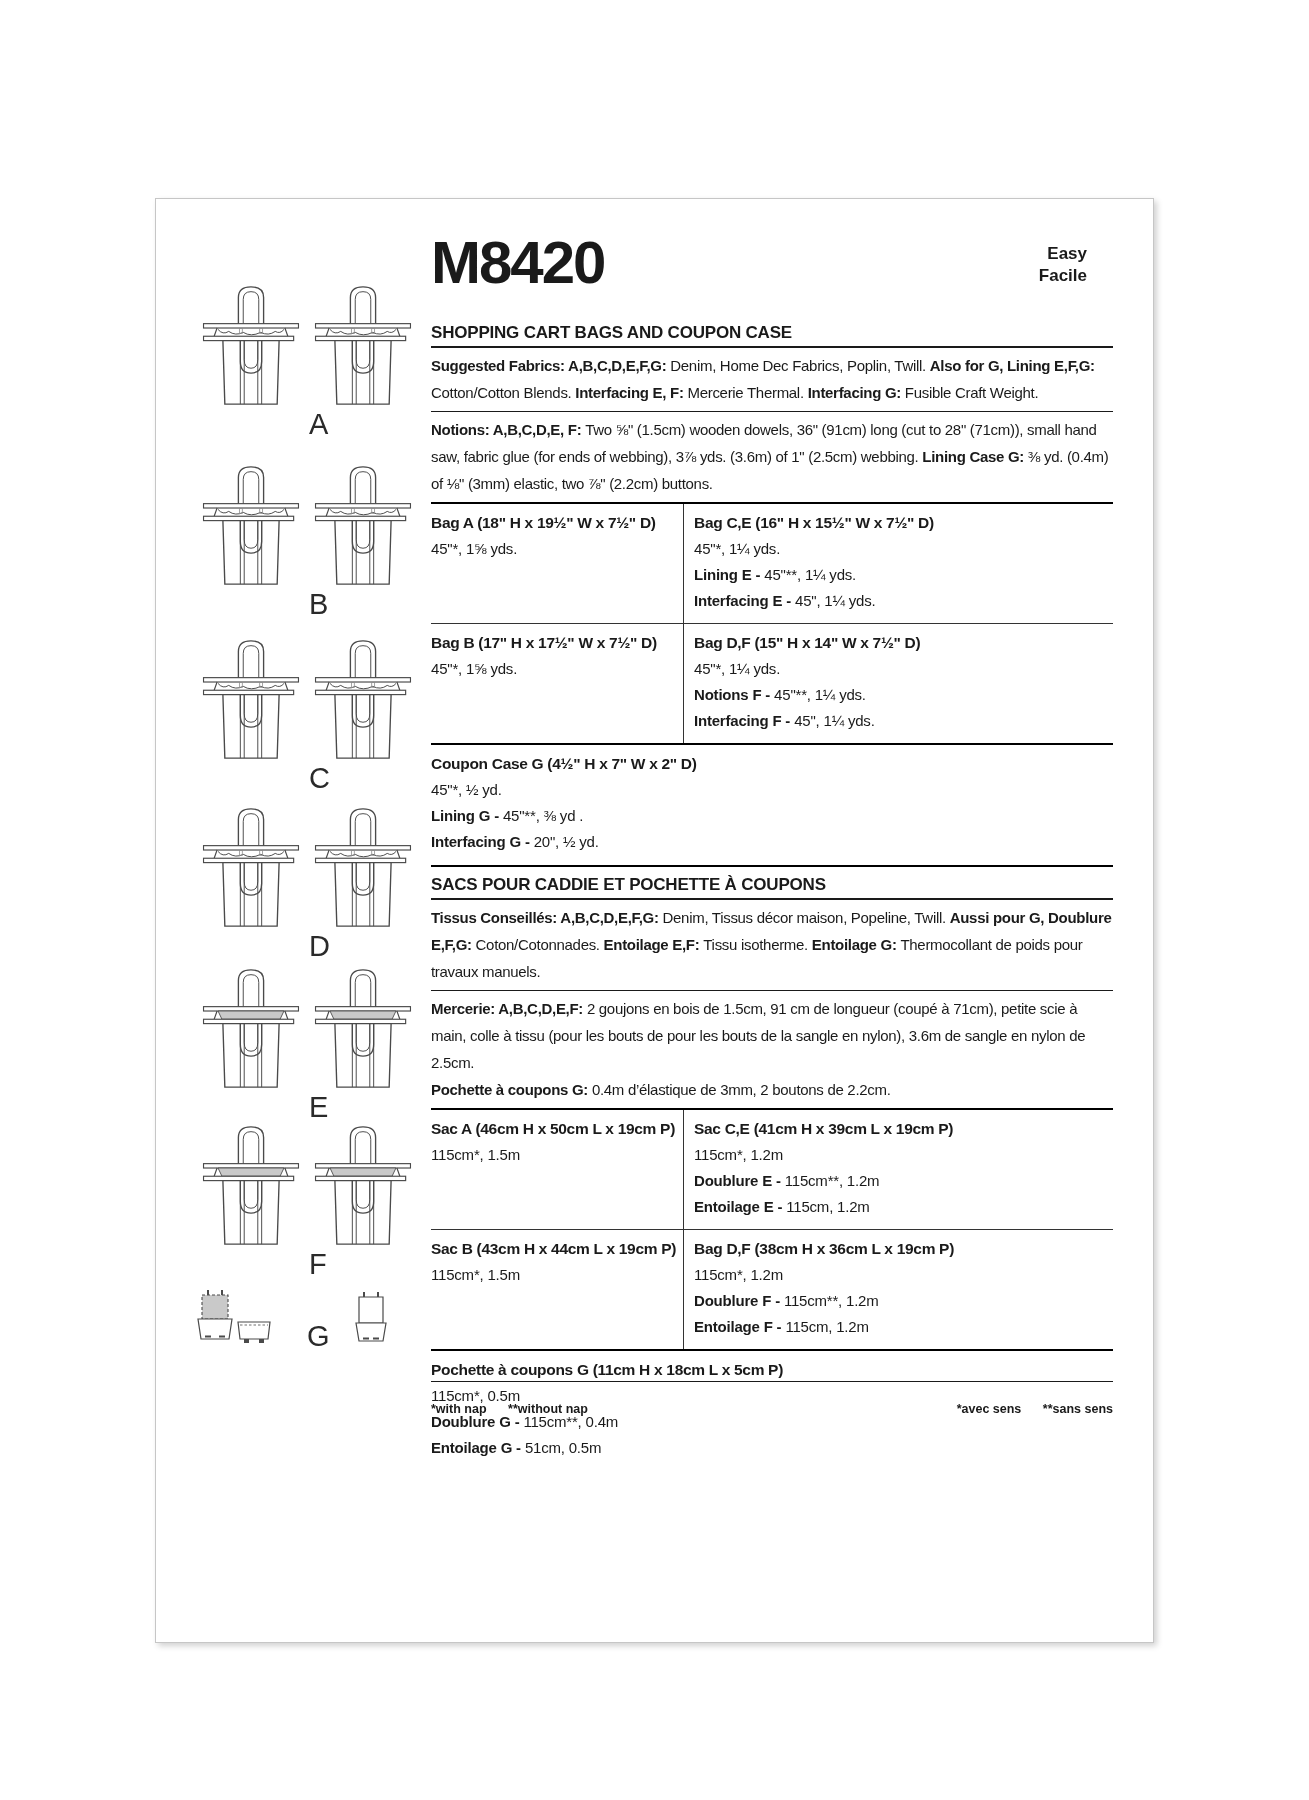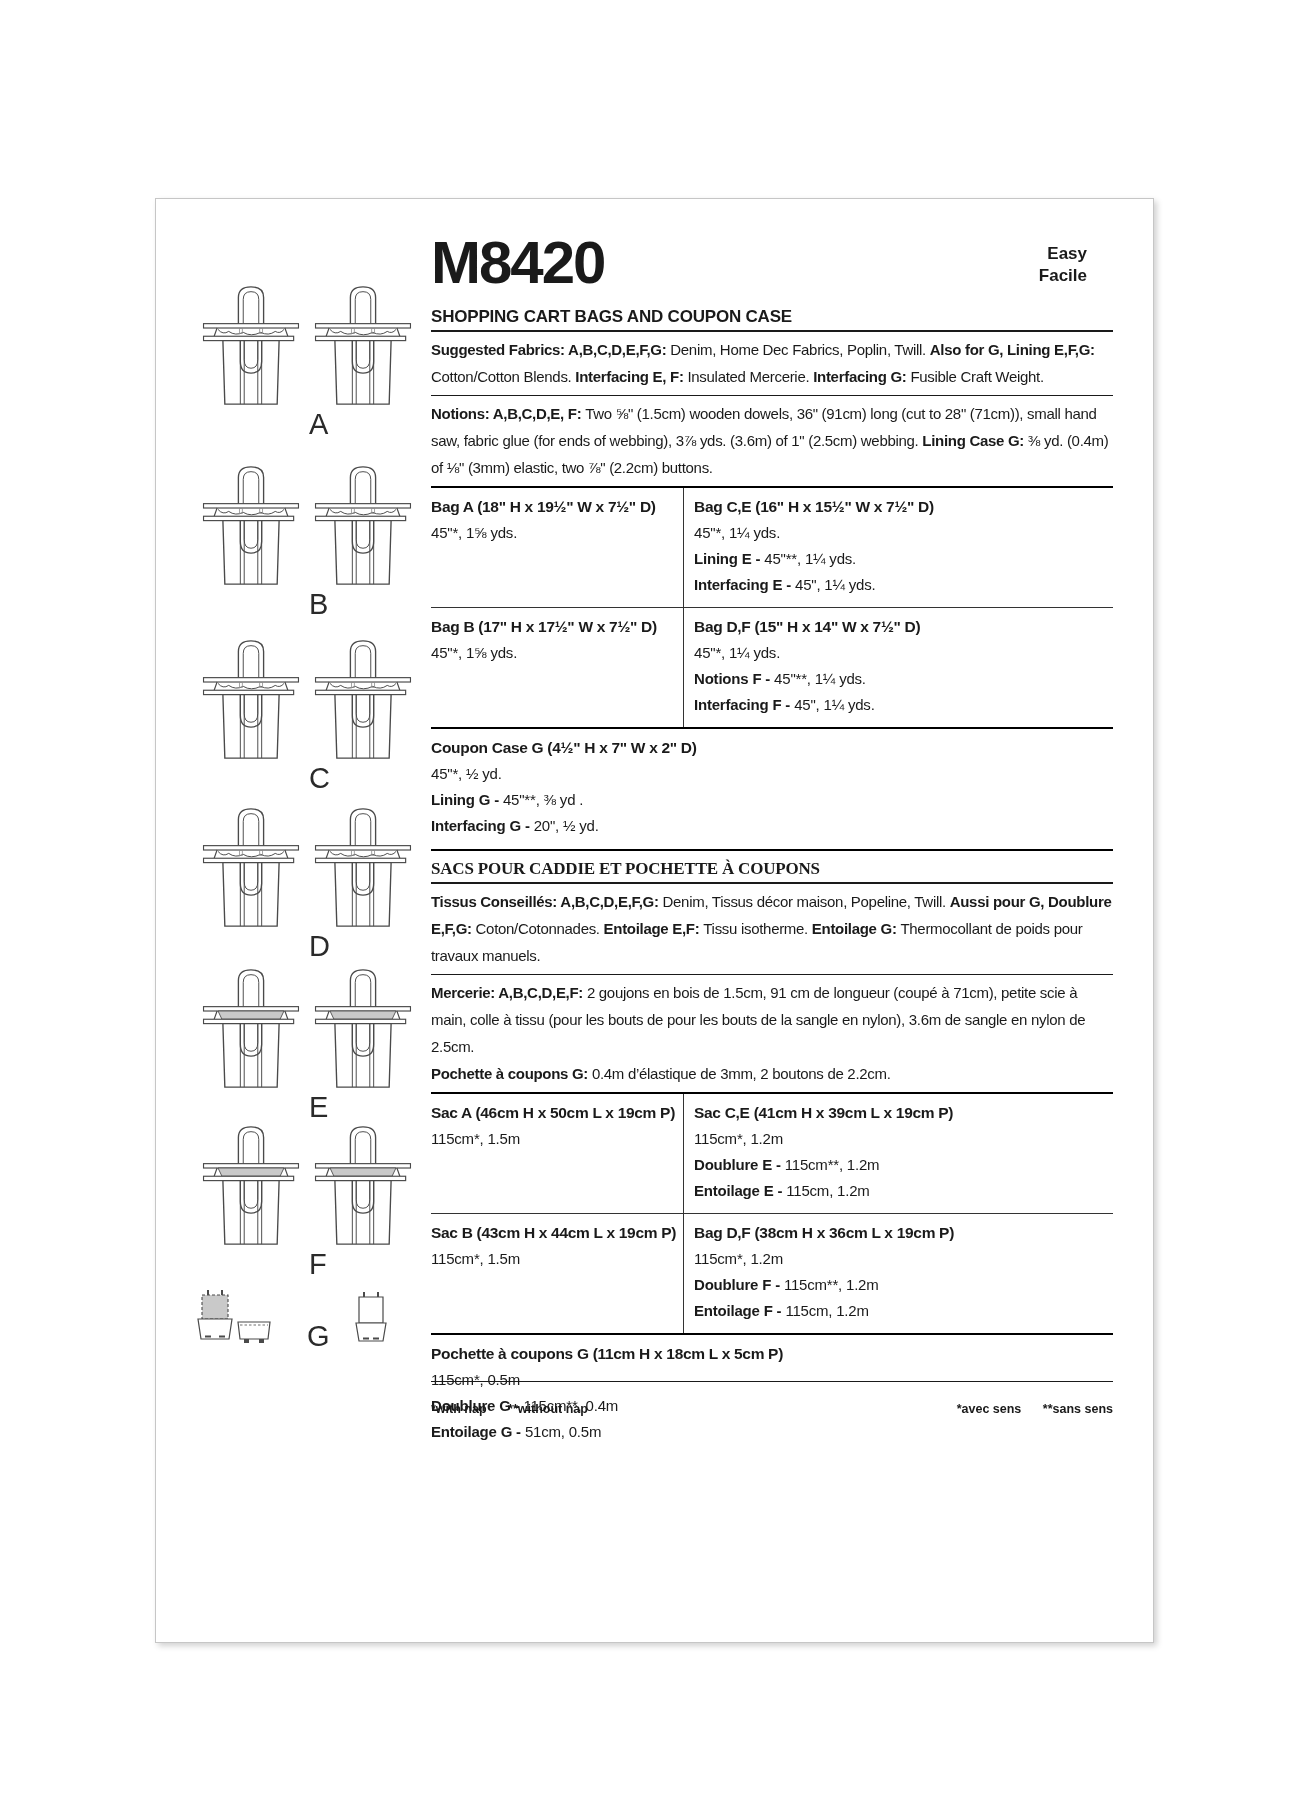--- a/index.html
+++ b/index.html
@@ -14,22 +14,22 @@
   .fig .letter{margin-left:138px;margin-top:2px;font-size:29px;line-height:30px;color:#2a2a2a;}
   .fig-g{height:80px;}
   .fig-g .letter{position:absolute;left:136px;top:32px;margin:0;}
 
   
   .main{position:absolute;left:275px;top:32px;width:682px;}
   .pattern-number{font-size:60px;line-height:64px;font-weight:bold;letter-spacing:-2px;}
   .difficulty{position:absolute;right:66px;top:44px;text-align:right;font-weight:bold;font-size:17px;line-height:22px;}
   .section-title{font-size:17px;font-weight:bold;letter-spacing:-0.2px;padding-bottom:3px;
                  border-bottom:2px solid #1a1a1a;}
-  .section-title.en{margin-top:12px;}
-  .section-title.fr{margin-top:8px;font-family:Liberation Serif, serif;}
+  .section-title.en{margin-top:28px;}
+  .section-title.fr{margin-top:8px;}
   .para{font-size:15px;line-height:27px;letter-spacing:-0.3px;padding:4px 0 5px;border-bottom:1.5px solid #1a1a1a;}
   .para.thickline{border-bottom:2.5px solid #000;}
   .para .seg-b{font-weight:bold;}
   .subpara{margin:0;}
 
   .two-col{display:grid;grid-template-columns:252px 1fr;}
   .two-col.row2{border-top:1.2px solid #333;}
   .cell{padding:6px 0 9px;}
   .cell.right{border-left:1.2px solid #333;padding-left:10px;}
   .spec-title{font-weight:bold;font-size:15.5px;line-height:26px;letter-spacing:-0.3px;}
@@ -172,21 +172,21 @@
 
   <div class="difficulty">
     <div>Easy</div>
     <div>Facile</div>
   </div>
 
   <div class="main">
     <div class="pattern-number">M8420</div>
     <div class="section-title en">SHOPPING CART BAGS AND COUPON CASE</div>
 
-    <div class="para"><span class="seg-b">Suggested Fabrics: A,B,C,D,E,F,G: </span><span>Denim, Home Dec Fabrics, Poplin, Twill. </span><span class="seg-b">Also for G, Lining E,F,G: </span><span>Cotton/Cotton Blends. </span><span class="seg-b">Interfacing E, F: </span><span>Insulated Mercerie. </span><span class="seg-b">Interfacing G: </span><span>Fusible Craft Weight.</span></div>
+    <div class="para"><span class="seg-b">Suggested Fabrics: A,B,C,D,E,F,G: </span><span>Denim, Home Dec Fabrics, Poplin, Twill. </span><span class="seg-b">Also for G, Lining E,F,G: </span><span>Cotton/Cotton Blends. </span><span class="seg-b">Interfacing E, F: </span><span>Mercerie Thermal. </span><span class="seg-b">Interfacing G: </span><span>Fusible Craft Weight.</span></div>
     <div class="para thickline"><span class="seg-b">Notions: A,B,C,D,E, F: </span><span>Two ⅝" (1.5cm) wooden dowels, 36" (91cm) long (cut to 28" (71cm)), small hand saw, fabric glue (for ends of webbing), 3⅞ yds. (3.6m) of 1" (2.5cm) webbing. </span><span class="seg-b">Lining Case G: </span><span>⅜ yd. (0.4m) of ⅛" (3mm) elastic, two ⅞" (2.2cm) buttons.</span></div>
 
     <div class="two-col">
       <div class="cell left">
         <div class="spec-title">Bag A (18" H x 19½" W x 7½" D)</div>
         <div>
             <div class="spec-line"><span>45"*, 1⅝ yds.</span></div>
           </div>
       </div>
       <div class="cell right">

